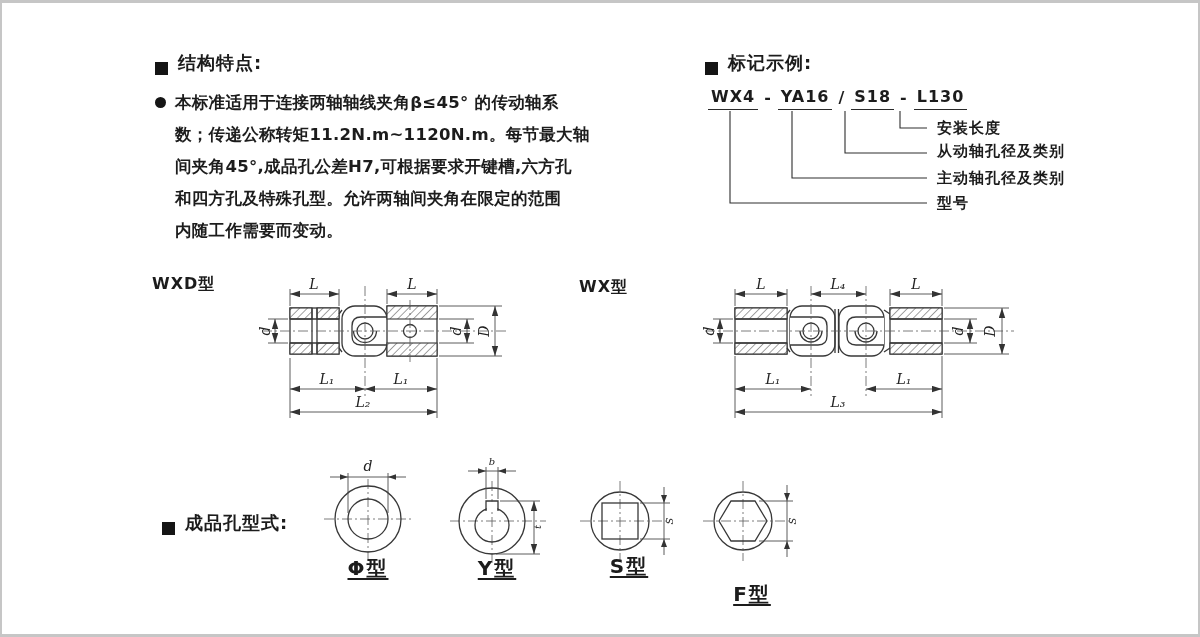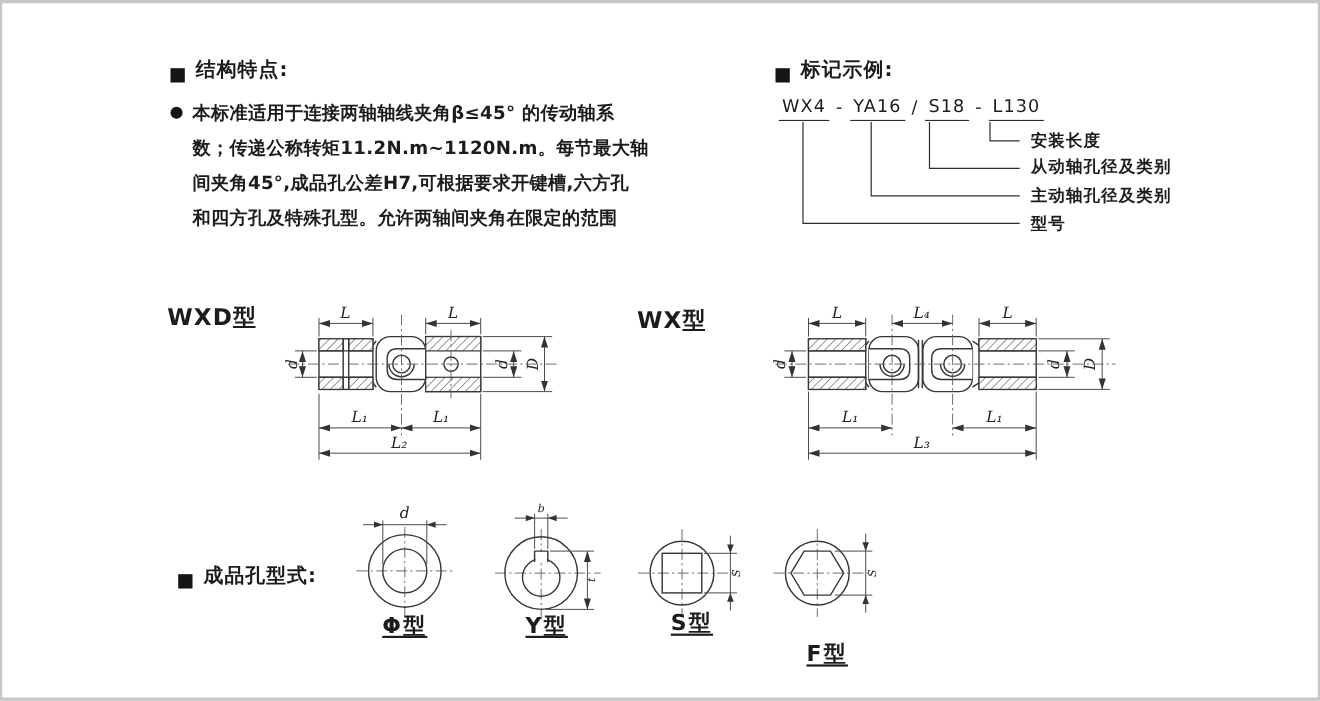--- a/index.html
+++ b/index.html
@@ -8,25 +8,25 @@
     position:relative; width:1200px; height:637px; background:#ffffff;
     border:2px solid #c6c6c6; border-top-width:3px; border-bottom-width:3px;
     overflow:hidden; color:#1c1c1c;
   }
   .abs { position:absolute; }
   .sec-heading { display:flex; align-items:flex-end; gap:10px; font-size:18px; font-weight:700; letter-spacing:1px; }
   .sq-marker { width:13px; height:13px; background:#151515; display:inline-block; }
   .bullet-dot { width:11px; height:11px; border-radius:50%; background:#151515; display:inline-block; margin-top:10px; }
   .para { display:flex; gap:9px; }
   .para-lines { font-size:16.5px; font-weight:600; line-height:32px; letter-spacing:0.3px; white-space:nowrap; }
-  .code-row { display:flex; align-items:flex-end; font-size:16px; font-weight:400; letter-spacing:1px; }
+  .code-row { display:flex; align-items:flex-end; font-size:16px; font-weight:700; letter-spacing:1px; }
   .code-seg { border-bottom:1.6px solid #2a2a2a; padding:0 3px 3px 3px; }
   .code-sep { padding:0 6px 3px 6px; }
   .leader-label { position:absolute; font-size:15px; font-weight:600; letter-spacing:1px; white-space:nowrap; height:20px; line-height:20px; }
-  .diagram-title { font-size:21px; font-weight:600; letter-spacing:1px; }
+  .diagram-title { font-size:16px; font-weight:600; letter-spacing:1px; }
   .hole-label { position:absolute; text-align:center; font-size:20px; font-weight:700; letter-spacing:2px; text-decoration:underline; text-underline-offset:3px; }
   svg { overflow:visible; }
   svg text { font-family:"DejaVu Serif","DejaVu Sans",serif; font-style:italic; fill:#222; font-size:14px; }
   svg text.small { font-size:10px; }
   .obj { stroke:#383838; stroke-width:1.3; fill:none; }
   .objw { stroke:#383838; stroke-width:1.3; fill:#ffffff; }
   .hatched { stroke:#383838; stroke-width:1.1; }
   .dim { stroke:#4a4a4a; stroke-width:0.9; fill:none; }
   .cl { stroke:#5a5a5a; stroke-width:0.8; fill:none; stroke-dasharray:10 3 2 3; }
   .arrfill { fill:#333; stroke:none; }
@@ -40,20 +40,21 @@
     <span class="sq-marker"></span>
     <span>结构特点:</span>
   </div>
   <div class="abs para" style="left:153px; top:84px;">
     <span class="bullet-dot"></span>
     <div class="para-lines">
       <div>本标准适用于连接两轴轴线夹角β≤45° 的传动轴系</div>
       <div>数；传递公称转矩11.2N.m~1120N.m。每节最大轴</div>
       <div>间夹角45°,成品孔公差H7,可根据要求开键槽,六方孔</div>
       <div>和四方孔及特殊孔型。允许两轴间夹角在限定的范围</div>
+      <div>内随工作需要而变动。</div>
     </div>
   </div>
 
   <div class="abs sec-heading" style="left:703px; top:48px;">
     <span class="sq-marker"></span>
     <span>标记示例:</span>
   </div>
   <div class="abs code-row" style="left:706px; top:84px;">
     <span class="code-seg">WX4</span>
     <span class="code-sep">-</span>

